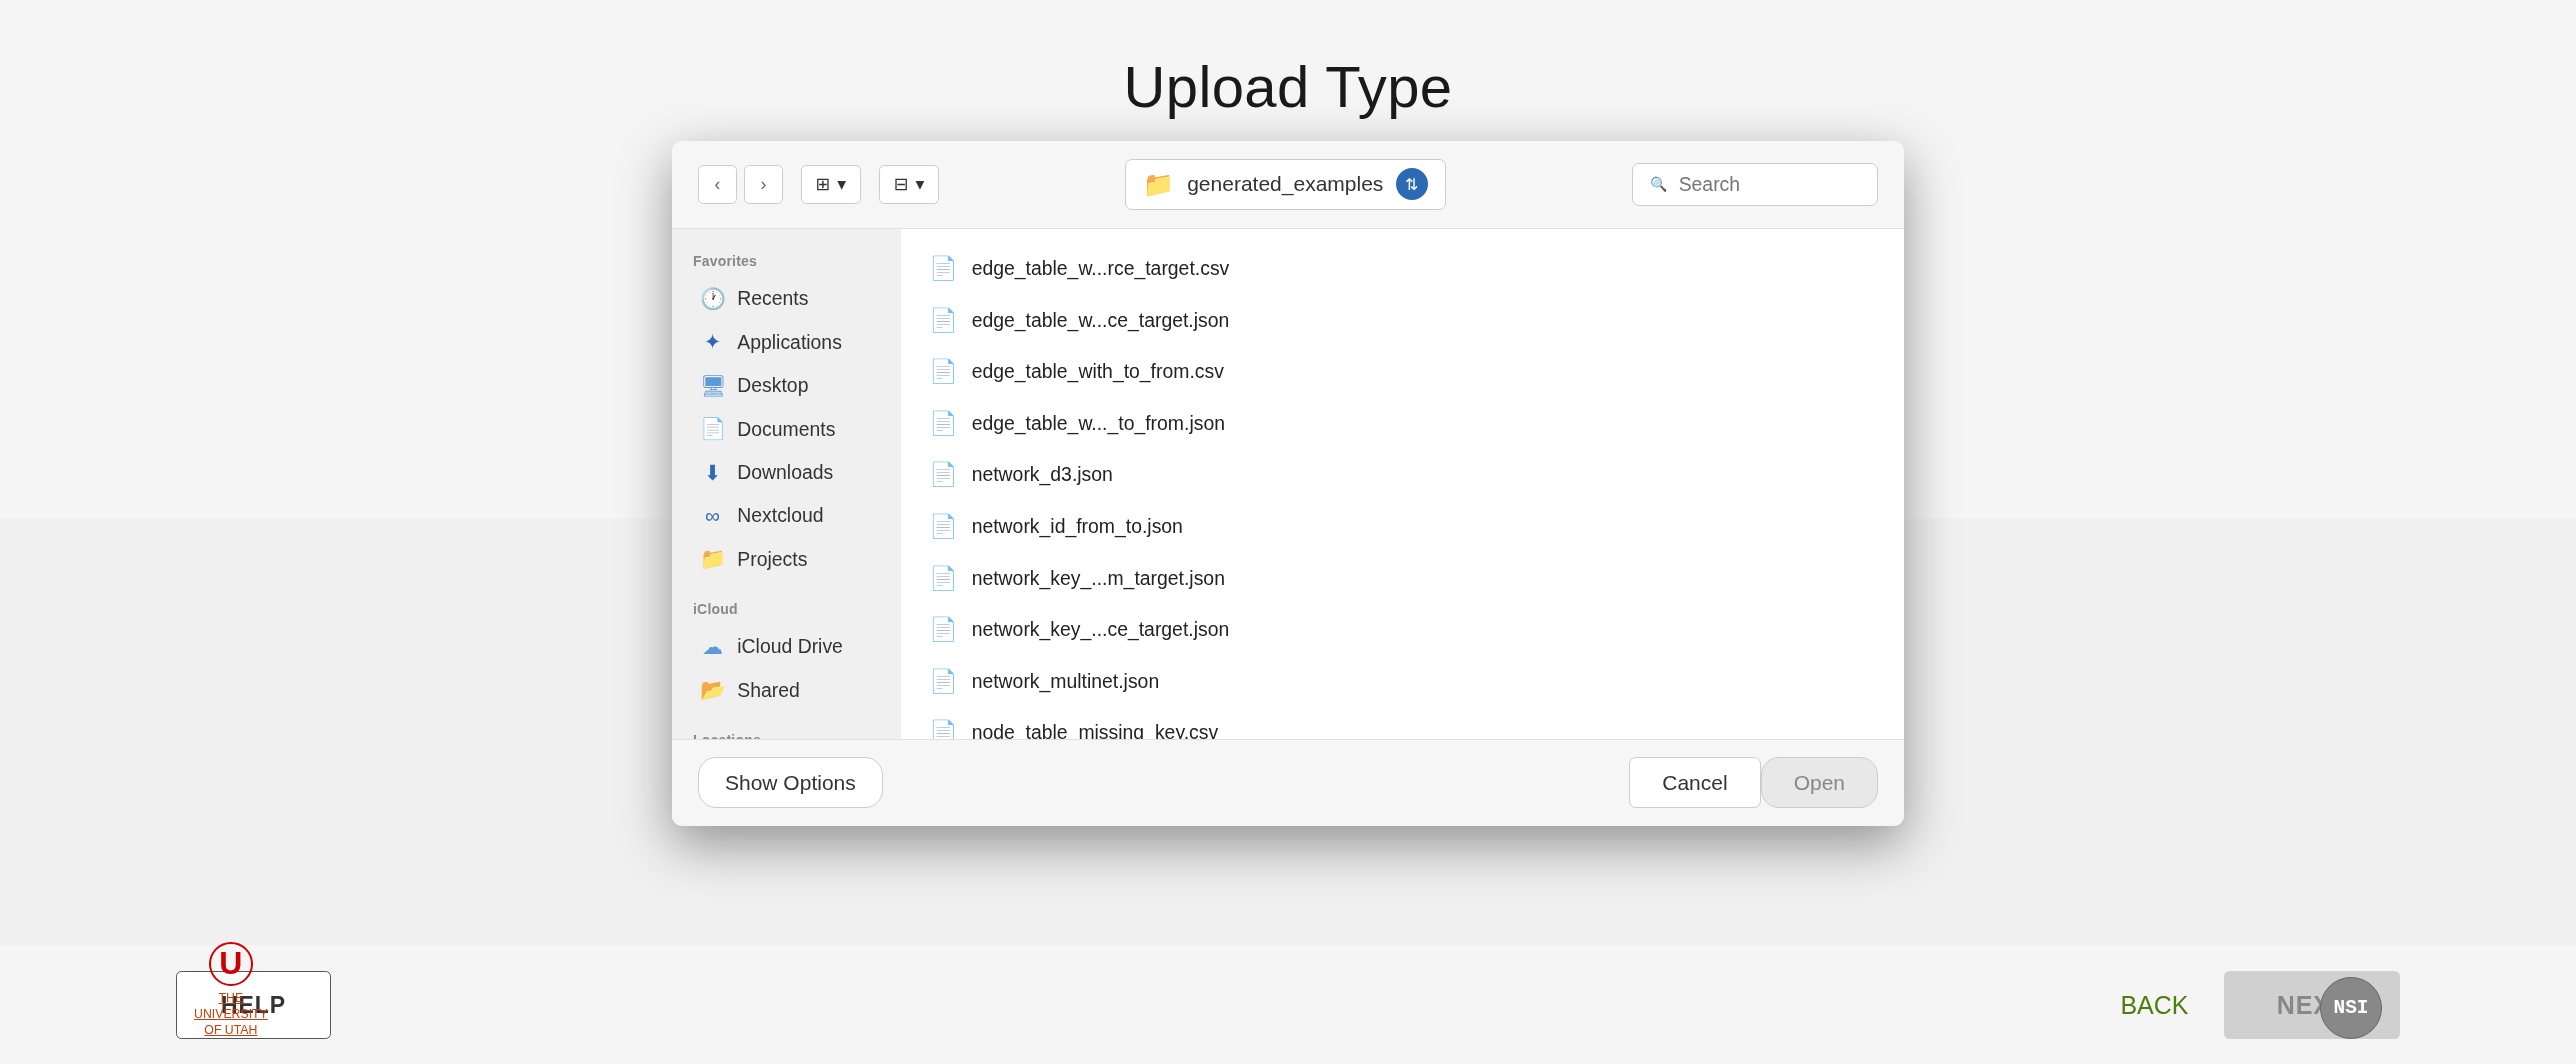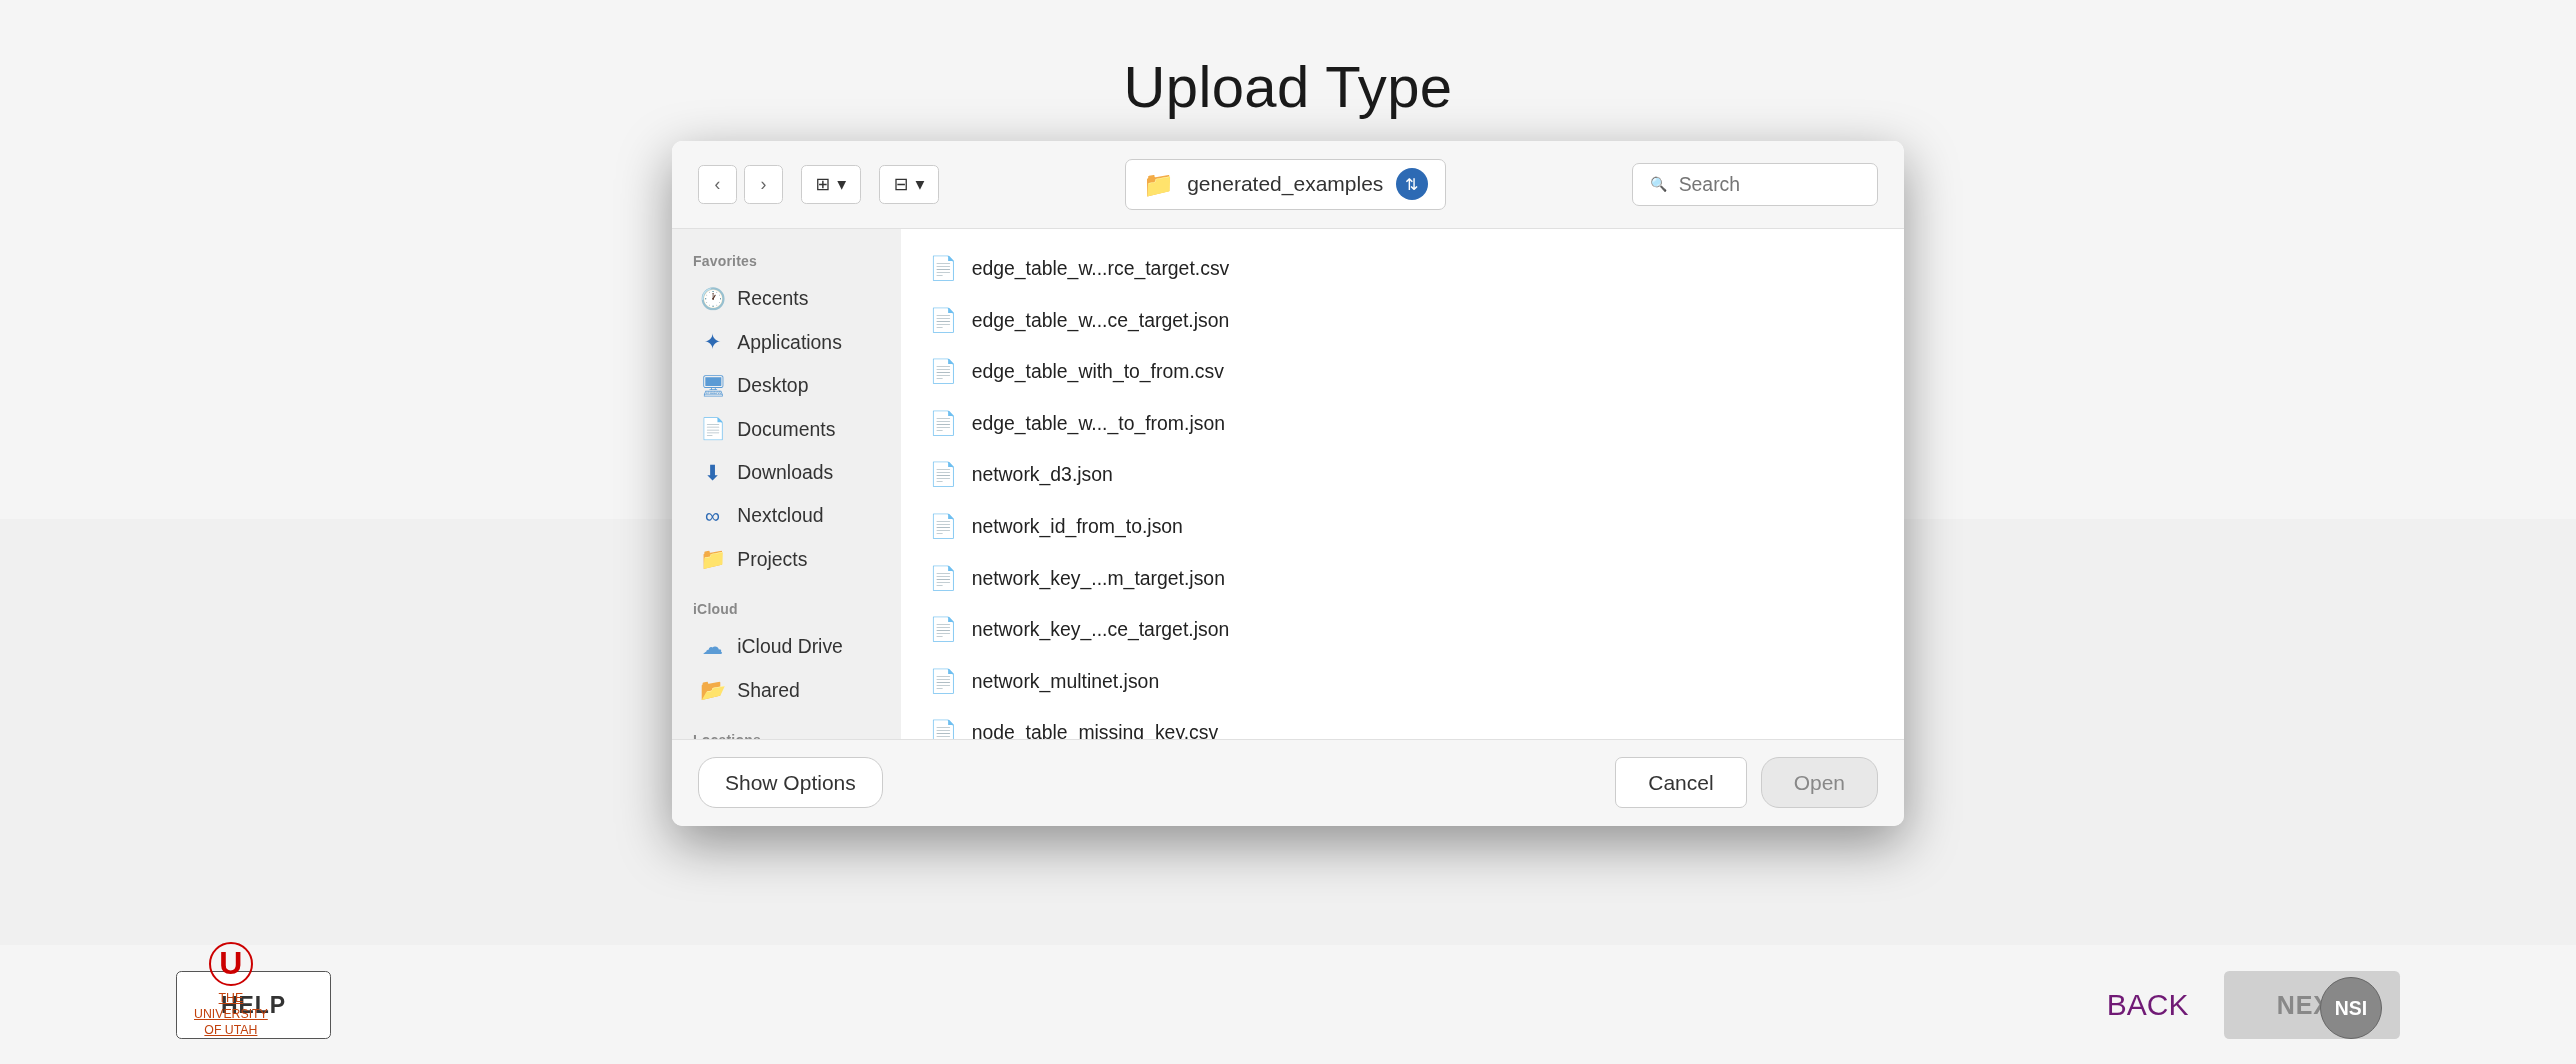--- a/index.html
+++ b/index.html
@@ -138,22 +138,22 @@
     }
 
     .nav-buttons {
       display: flex;
       gap: 17.6px;
     }
 
     .back-btn {
       background: transparent;
       border: none;
-      color: #701a75;
-      font-size: 30px;
+      color: #4d7c0f;
+      font-size: 25px;
       font-weight: 500;
       cursor: pointer;
       padding: 8.8px 17.6px;
     }
 
     .next-btn {
       padding: 19.4px 53px;
       background: #d0d0d0;
       border: none;
       border-radius: 5.3px;
@@ -377,21 +377,21 @@
       border: 0.9px solid #ccc;
       border-radius: 18px;
       background: #fff;
       font-size: 21px;
       color: #333;
       cursor: pointer;
     }
 
     .footer-right {
       display: flex;
-      gap: 14px;
+      gap: 0;
     }
 
     .cancel-btn {
       padding: 12.3px 32px;
       border: 0.9px solid #ccc;
       border-radius: 7px;
       background: #fff;
       font-size: 21px;
       color: #333;
       cursor: pointer;
@@ -449,20 +449,21 @@
       height: 62px;
       border-radius: 50%;
       border: 1.8px solid #666;
       background: #888;
       display: flex;
       align-items: center;
       justify-content: center;
       color: white;
       font-size: 19.4px;
       font-weight: bold;
+      font-family: Liberation Mono, monospace;
     }
   </style>
 </head>
 <body>
 
 <div class="main-panel">
 
   <div class="top-section">
     <h1 class="page-title">Upload Type</h1>
 

